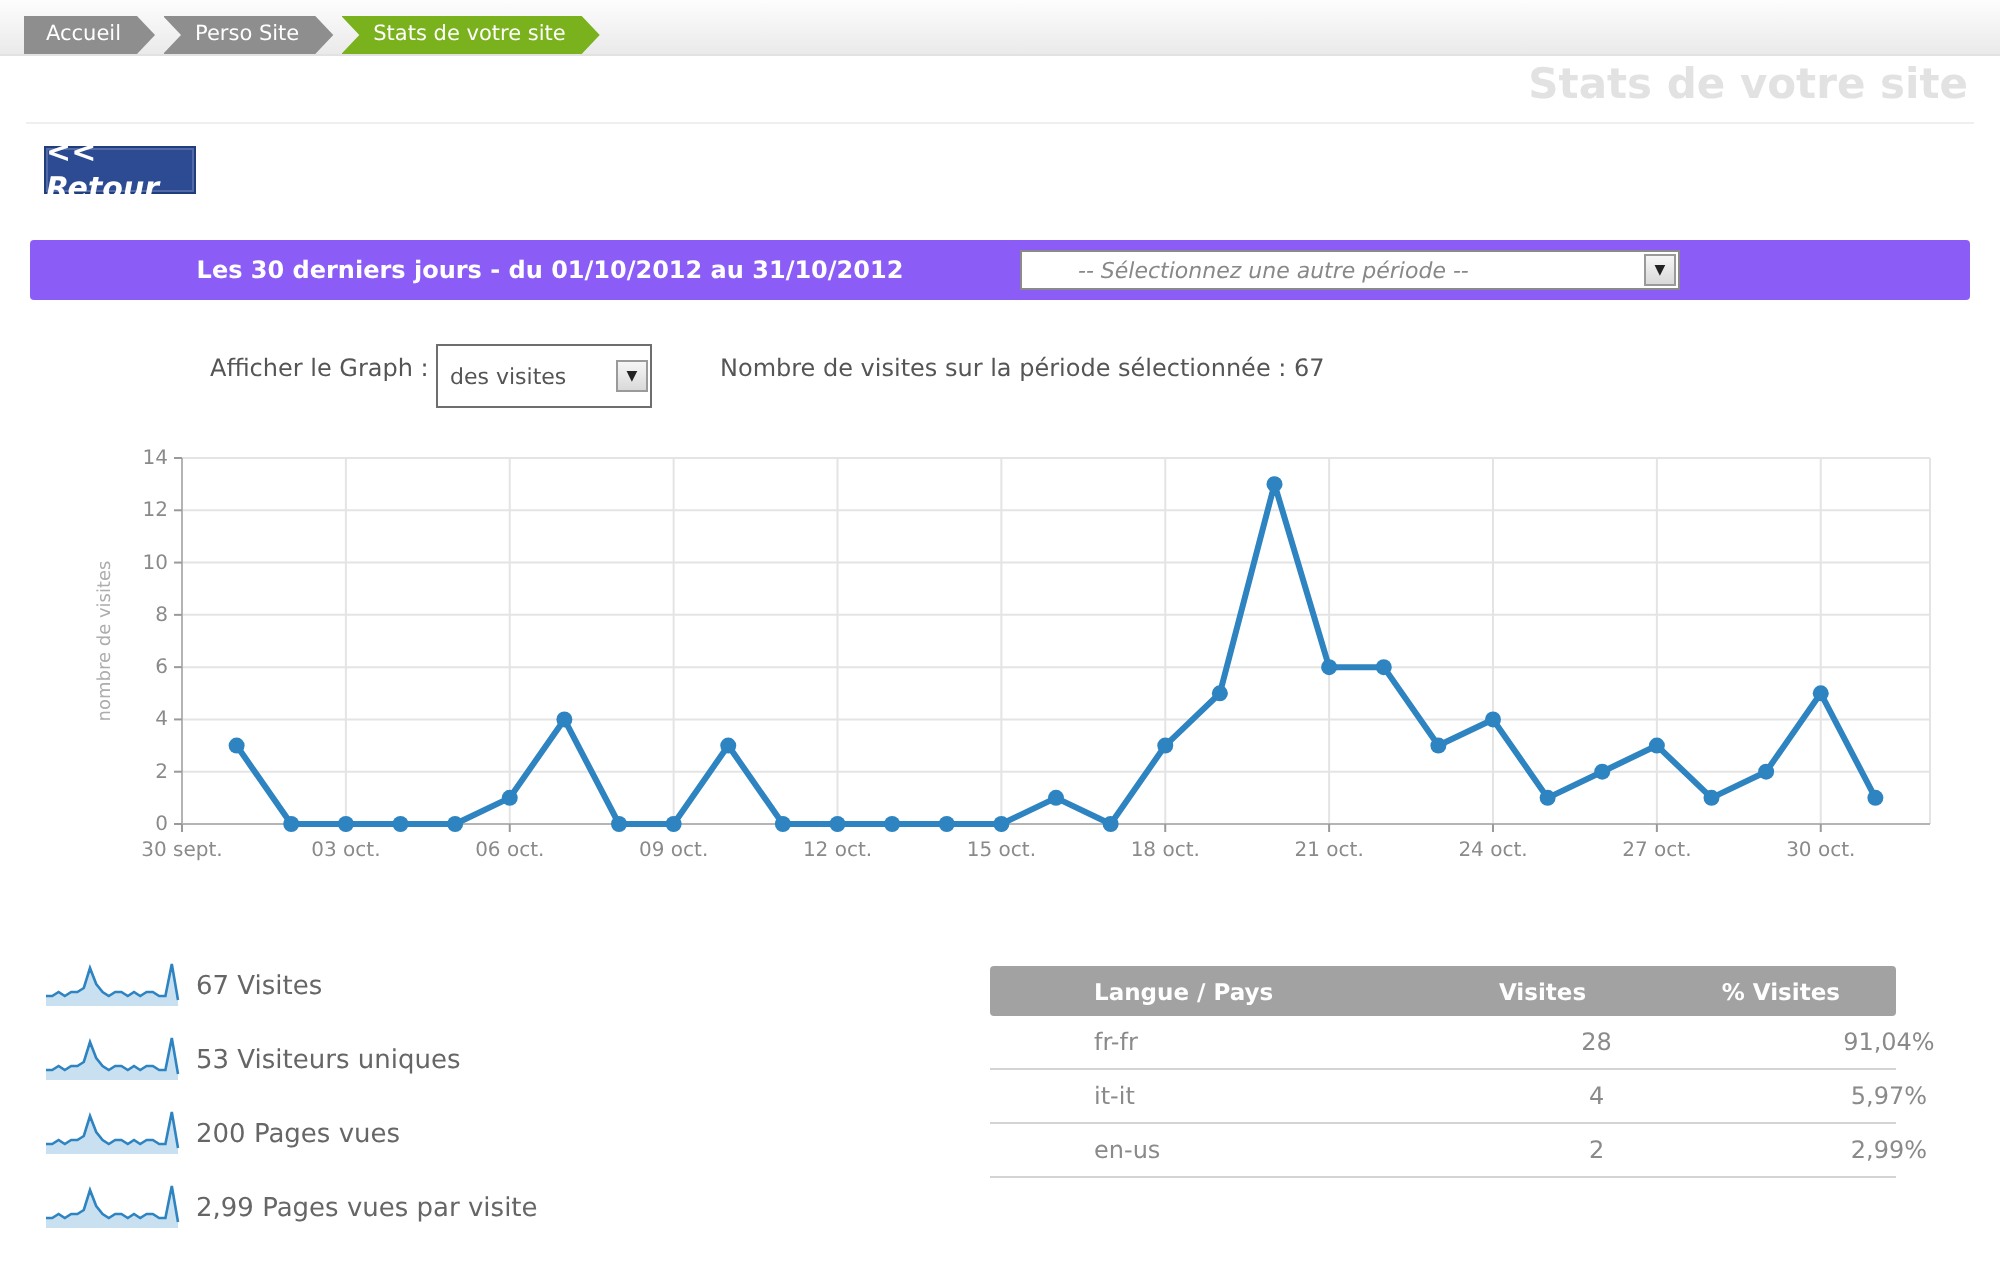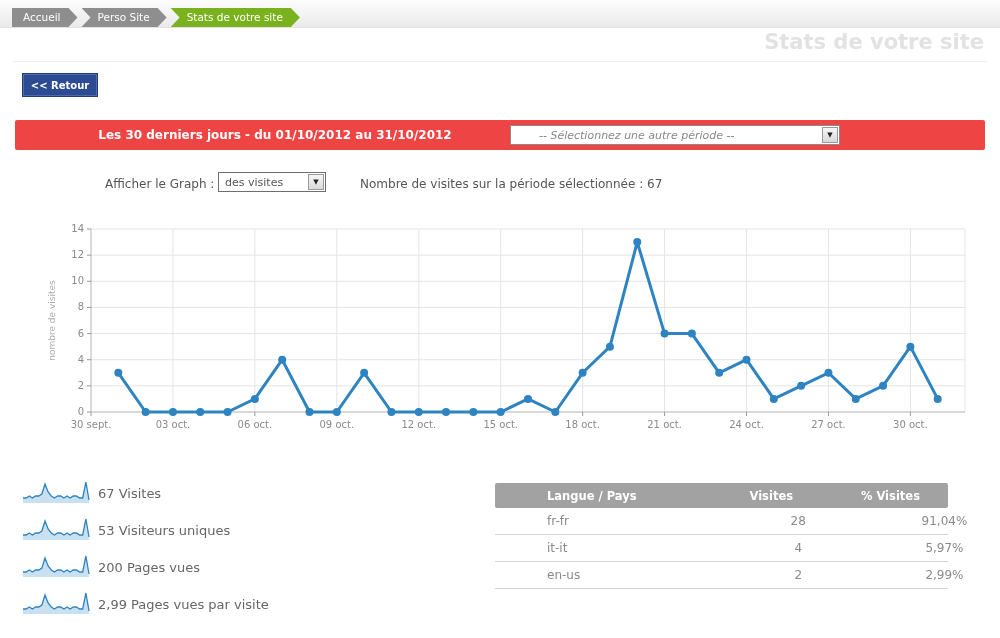--- a/index.html
+++ b/index.html
@@ -15,40 +15,40 @@
            clip-path:polygon(0 0, calc(100% - 9px) 0, 100% 50%, calc(100% - 9px) 100%, 0 100%); }
   .crumb.notched { padding-left:16px;
            clip-path:polygon(0 0, calc(100% - 9px) 0, 100% 50%, calc(100% - 9px) 100%, 0 100%, 9px 50%); }
   .crumb.active { background:#7ab21d; }
 
   .page-title { position:absolute; right:16px; top:30px; font-size:21px; font-weight:bold; color:#e2e2e2; }
   .divider { position:absolute; left:13px; right:13px; top:61px; height:1px; background:#efefef; }
 
   .back-btn { position:absolute; left:22px; top:73px; width:76px; height:24px;
               background:#2c4b93; border:1px solid #203e7e; box-shadow:inset 0 0 0 1px rgba(255,255,255,.18);
-              color:#fff; font-size:10px; font-weight:bold; 
+              color:#fff; font-size:15px; font-weight:bold; font-style:italic;
               display:flex; align-items:center; justify-content:center; cursor:pointer; }
 
   
   .period-bar { position:absolute; left:15px; top:120px; width:970px; height:30px;
-                background:#ef4444; border-radius:2px;text-decoration:underline; }
+                background:#8b5cf6; border-radius:2px;text-decoration:underline; }
   .period-label { position:absolute; left:0; top:0; width:520px; height:30px; line-height:30px;
                   text-align:center; color:#fff; font-size:12px; font-weight:bold; }
   .select { background:#fff; border:1px solid #8a8a8a; display:flex; align-items:center; cursor:pointer; }
   .select-period { position:absolute; left:495px; top:5px; width:330px; height:20px; }
   .select-text { flex:1; font-size:11px; color:#888; padding-left:8px; white-space:nowrap; overflow:hidden; }
   .italic { font-style:italic;padding-left:28px; }
   .arrow-box { width:16px; height:16px; margin-right:1px; flex:none;
                background:linear-gradient(#f6f6f6,#d9d9d9); border:1px solid #9a9a9a;
                display:flex; align-items:center; justify-content:center;
                font-size:7px; color:#222; }
 
   
   .gc-label { position:absolute; left:105px; top:177px; font-size:12px; color:#555; }
-  .select-graph { position:absolute; left:218px; top:172px; width:108px; height:20px; border-color:#6e6e6e; }
+  .select-graph { position:absolute; left:218px; top:172px; width:108px; height:32px; border-color:#6e6e6e; }
   .select-graph .select-text { color:#555; padding-left:6px; }
   .gc-summary { position:absolute; left:360px; top:177px; font-size:12px; color:#555; }
 
   
   .chart-wrap { position:absolute; left:35px; top:213px; width:950px; height:220px; }
   svg text { font-family:"DejaVu Sans", sans-serif; }
 
   
   .stats { position:absolute; left:22px; top:478px; }
   .stat-row { display:flex; align-items:flex-end; gap:8px; margin-bottom:11px; height:26px; }

